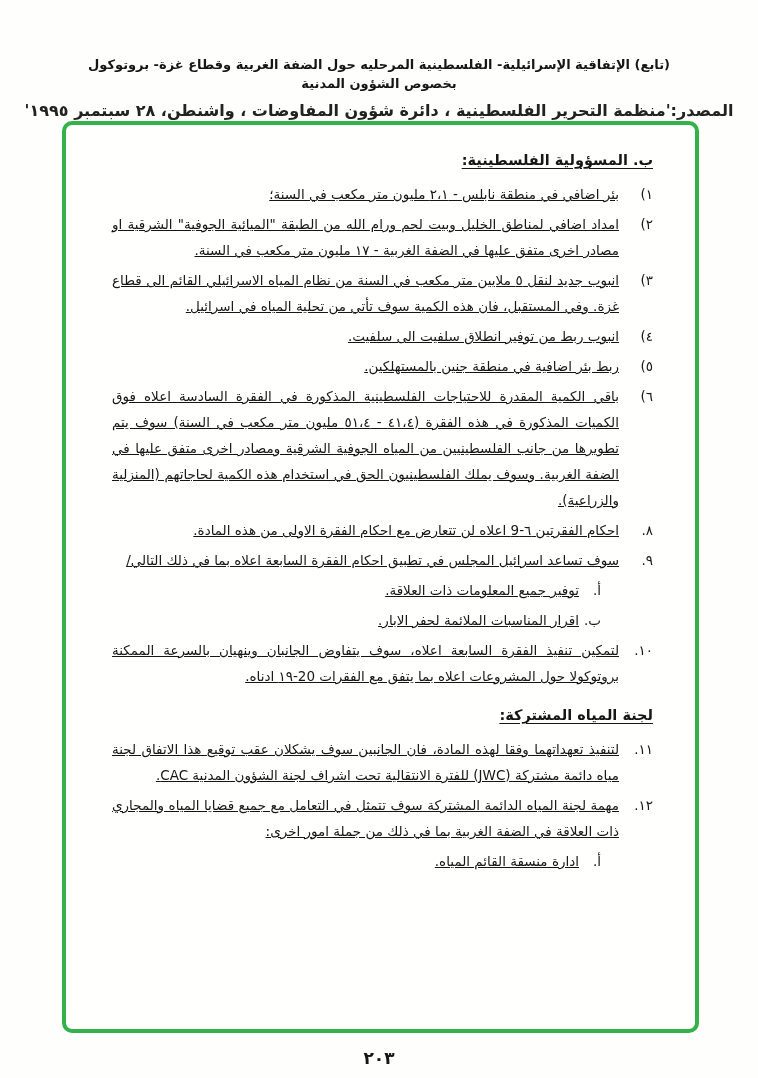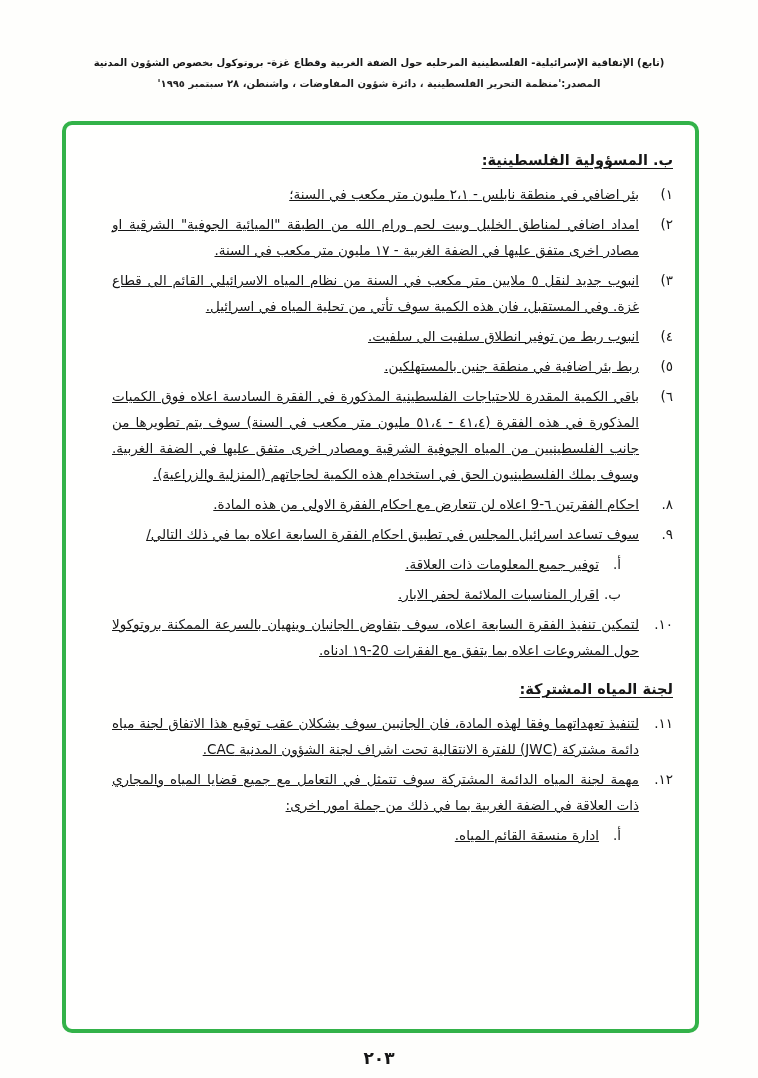--- a/index.html
+++ b/index.html
@@ -10,42 +10,42 @@
     font-family: "DejaVu Sans", sans-serif;
     color: #161616;
     overflow: hidden;
   }
   .doc-header {
     direction: rtl;
     text-align: center;
     padding-top: 56px;
   }
   .doc-title {
-    font-size: 10px;
+    font-size: 13px;
     font-weight: bold;
     line-height: 1.45;
     padding: 0 60px;
   }
   .doc-source {
-    font-size: 10px;
+    font-size: 16px;
     font-weight: bold;
     margin-top: 7px;
     color: #222;
   }
   .content-frame {
     position: absolute;
     top: 121px;
     left: 62px;
     width: 637px;
     height: 912px;
     border: 4px solid #33b249;
     border-radius: 10px;
     background: #fffffe;
     direction: rtl;
-    padding: 22px 22px 10px 46px;
+    padding: 22px 42px 10px 46px;
     overflow: hidden;
   }
   .section-heading {
     font-size: 14.5px;
     font-weight: bold;
     text-decoration: underline;
     text-underline-offset: 3px;
     margin-bottom: 8px;
     line-height: 26px;
   }

